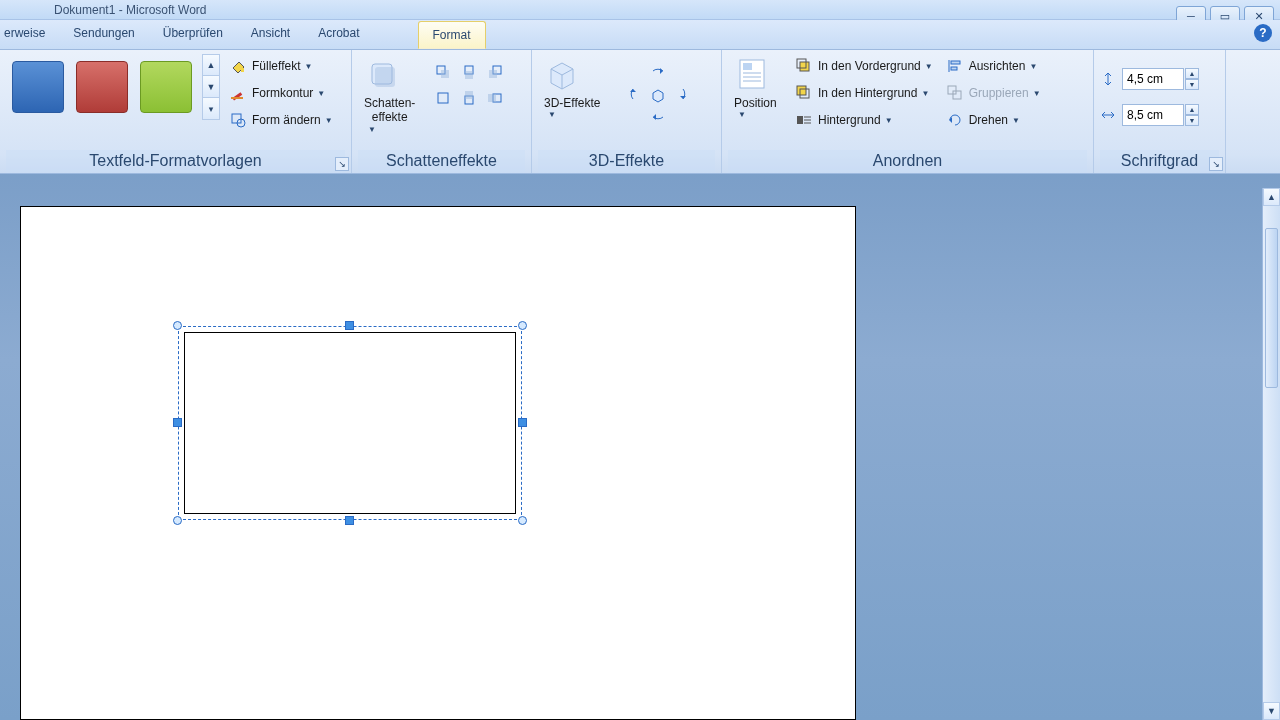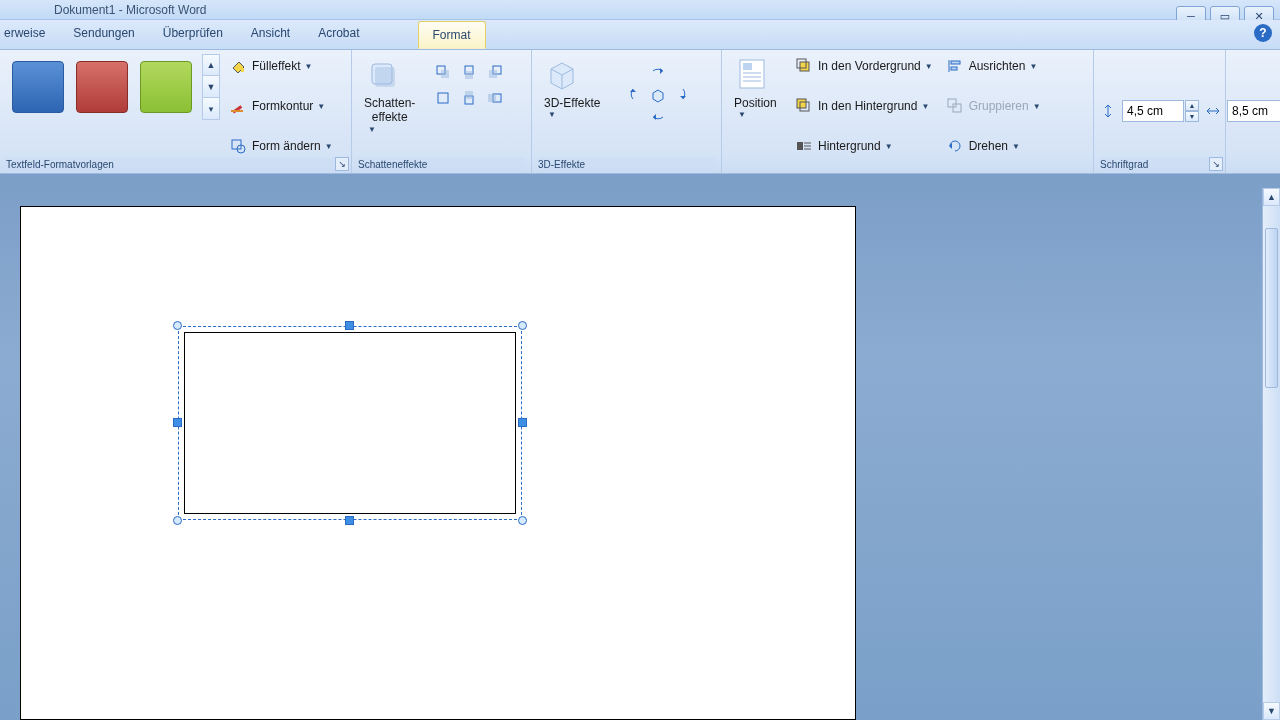--- a/index.html
+++ b/index.html
@@ -10,31 +10,31 @@
   .win-controls { position: absolute; right: 6px; top: 6px; display: flex; gap: 0; }
   .win-btn { width: 30px; height: 20px; border: 1px solid #7ea5d6; background: linear-gradient(#e9f2fc,#c9def6); border-radius: 3px; margin-left: 4px; display:flex; align-items:center; justify-content:center; font-size:11px; color:#2a486f; cursor:pointer; }
   .contextual-tab-wrap { position:absolute; left:475px; top:0; height:34px; width:116px; background: linear-gradient(#fdf3c8,#fae89a); border:1px solid #e5cf6a; border-bottom:none; border-radius:3px 3px 0 0; display:flex; align-items:center; justify-content:center; }
   .contextual-tab-label { font-size:12px; color:#6a5a1e; }
   .tabs { height: 30px; background: linear-gradient(180deg, #dce9fb 0%, #c7dcf6 100%); display:flex; align-items:flex-start; padding-left:0; border-bottom:1px solid #9db9de; position:relative; }
   .tab { font-size:12px; color:#2a486f; padding:6px 14px 6px 14px; cursor:pointer; }
   .tab.active { background: linear-gradient(#fefdf4,#fbf4c9); border:1px solid #e5cf6a; border-bottom:1px solid #f6f0d1; border-radius:3px 3px 0 0; position:relative; top:1px; }
   .help-icon { position:absolute; right:8px; top:4px; width:18px; height:18px; border-radius:50%; background:#2a6bc5; color:#fff; font-size:12px; font-weight:bold; display:flex; align-items:center; justify-content:center; cursor:pointer; }
   .ribbon { height: 124px; background: linear-gradient(180deg, #eaf1fb 0%, #d5e3f6 85%, #cbdcf3 100%); display:flex; border-bottom:1px solid #9db9de; }
   .group { border-right:1px solid #b5cbe9; display:flex; flex-direction:column; padding:4px 6px 0 6px; position:relative; }
-  .group-label { font-size:10px; color:#2a486f; padding:2px 0 3px 0; background:rgba(200,220,245,.35); }
+  .group-label { font-size:16px; color:#2a486f; text-align:center; padding:2px 0 3px 0; background:rgba(200,220,245,.35); }
   .group-body { flex:1; display:flex; align-items:flex-start; gap:6px; }
   .style-gallery { display:flex; align-items:center; }
   .swatch { width:52px; height:52px; border-radius:4px; margin:6px; border:1px solid #999; cursor:pointer; }
   .swatch.blue { background:linear-gradient(#5a91d6,#2d65b3); border-color:#2a5aa0; }
   .swatch.red  { background:linear-gradient(#d7706a,#b03c38); border-color:#8a2d29; }
   .swatch.green{ background:linear-gradient(#b2d85e,#8bc034); border-color:#6b9a22; }
   .gallery-scroll { display:flex; flex-direction:column; margin-left:4px; }
   .scroll-btn { width:18px; height:22px; border:1px solid #b5cbe9; background:linear-gradient(#f5faff,#dbe9fb); font-size:9px; color:#2a486f; display:flex; align-items:center; justify-content:center; cursor:pointer; }
   .scroll-btn + .scroll-btn { border-top:none; }
-  .small-btn-col { display:flex; flex-direction:column; gap:20px; padding-top:2px; }
+  .small-btn-col { display:flex; flex-direction:column; gap:7px; padding-top:2px; }
   .small-btn { display:flex; align-items:center; font-size:12px; color:#1a1a1a; padding:2px 4px; cursor:pointer; white-space:nowrap; }
   .mini-icon { width:16px; height:16px; margin-right:6px; display:inline-flex; align-items:center; justify-content:center; }
   .dd-arr { margin-left:4px; font-size:8px; color:#2a486f; }
   .big-btn { display:flex; flex-direction:column; align-items:flex-start; justify-content:flex-start; padding:2px 6px; cursor:pointer; font-size:12px; color:#1a1a1a; min-width:58px; text-align:center; line-height:1.2; }
   .big-icon { width:36px; height:36px; margin-bottom:4px; display:flex; align-items:center; justify-content:center; }
   .icon-grid-small { display:grid; grid-template-columns:repeat(3,24px); grid-template-rows:repeat(2,24px); gap:2px; padding-top:6px; margin-left:4px; }
   .tiny-btn { width:24px; height:24px; border:1px solid transparent; display:flex; align-items:center; justify-content:center; cursor:pointer; }
   .dialog-launch { position:absolute; right:2px; bottom:2px; width:14px; height:14px; border:1px solid #9db9de; background:#e4eefb; font-size:9px; color:#2a486f; display:flex; align-items:center; justify-content:center; cursor:pointer; }
   .size-row { display:flex; align-items:center; margin:4px 0; }
   .size-input { width:62px; height:22px; border:1px solid #9db9de; background:#fff; font-size:12px; padding:0 4px; }
@@ -310,24 +310,25 @@
               <svg width="16" height="16">
                 <path d="M3,8 A5,5 0 1 1 8,13" fill="none" stroke="#2a6bc5"></path>
                 <polygon points="2,8 5,5 5,11" fill="#2a6bc5"></polygon>
               </svg>
             </span>
           <span>Drehen</span>
           <span class="dd-arr">▼</span>
         </div>
       </div>
     </div>
+    <div class="group-label">Anordnen</div>
   </div>
 
   <div class="group" style="width:132px">
-    <div class="group-body" style="flex-direction:row; padding-top:10px;align-items:center;">
+    <div class="group-body" style="flex-direction:column; padding-top:10px;">
       <div class="size-row">
         <span class="mini-icon">
             <svg width="16" height="16">
               <line x1="8" y1="2" x2="8" y2="14" stroke="#2a6bc5"></line>
               <polyline points="5,5 8,2 11,5" fill="none" stroke="#2a6bc5"></polyline>
               <polyline points="5,11 8,14 11,11" fill="none" stroke="#2a6bc5"></polyline>
             </svg>
           </span>
         <input class="size-input" value="4,5 cm" style="">
         <div class="spinner">

